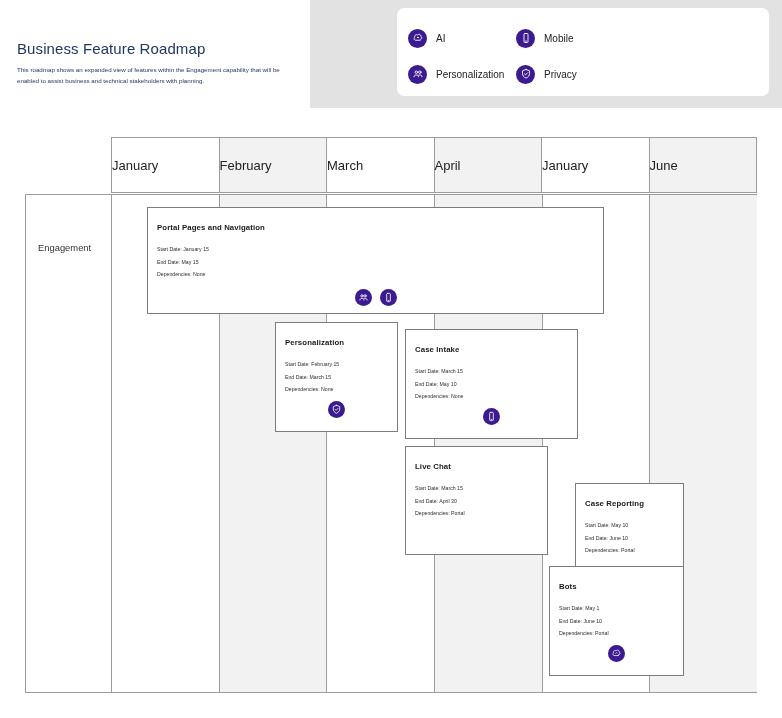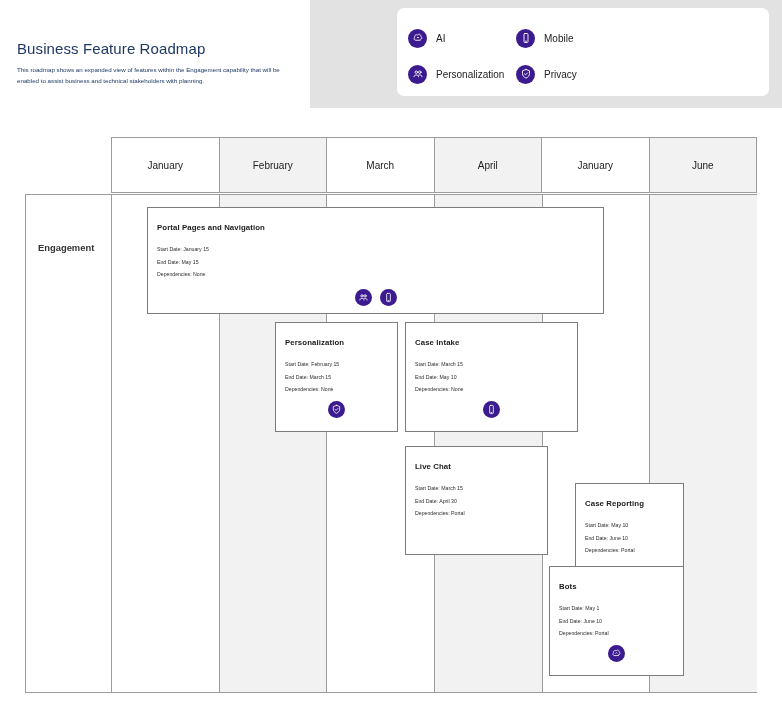--- a/index.html
+++ b/index.html
@@ -115,23 +115,23 @@
     display: flex;
     border-top: 1px solid #9c9c9c;
     box-sizing: border-box;
   }
   .month-cell {
     flex: 1 1 0;
     border-right: 1px solid #9c9c9c;
     border-bottom: 1px solid #9c9c9c;
     display: flex;
     align-items: center;
-    justify-content: center;
+    justify-content: flex-start;
     box-sizing: border-box;
-    font-size: 10px;
+    font-size: 13px;
     color: #222222;
   }
   .month-cell:first-child { border-left: 1px solid #9c9c9c; }
   .month-cell.shaded { background: #f2f2f2; }
 
   
   #lane-body {
     position: absolute;
     left: 25px; top: 194px;
     width: 732px; height: 499px;
@@ -153,21 +153,21 @@
   }
   .col-band:first-child { border-left: 1px solid #9c9c9c; }
   .col-band:last-child { border-right: none; }
   .col-band.shaded { background: #f2f2f2; }
 
   #lane-label {
     position: absolute;
     left: 38px; top: 242px;
     font-size: 9.4px;
     color: #333333;
-    font-weight: 700;
+    font-weight: 400;
     z-index: 3;
   }
 
   
   .feature-card {
     position: absolute;
     background: #ffffff;
     border: 1px solid #7c7c7c;
     border-radius: 0;
     box-sizing: border-box;
@@ -335,21 +335,21 @@
     <div class="card-icons" style="top:78px;">
       <span class="icon-badge small">
         <svg width="11" height="11" viewBox="0 0 24 24" fill="none" stroke="#ffffff" stroke-width="1.8" stroke-linecap="round" stroke-linejoin="round">
           <path d="M12 3l7 2.6v5.5c0 4.2-2.9 7.6-7 9.1-4.1-1.5-7-4.9-7-9.1V5.6L12 3z"></path>
           <path d="M8.8 11.6l2.2 2.2 4.2-4.2"></path>
         </svg>
       </span>
     </div>
   </div>
 
-  <div class="feature-card" style="left:405px; top:322px; width:173px; height:110px;">
+  <div class="feature-card" style="left:405px; top:329px; width:173px; height:110px;">
     <div class="card-title">Case Intake</div>
     <div class="card-meta">
       <div>Start Date: March 15</div>
       <div>End Date: May 10</div>
       <div>Dependencies: None</div>
     </div>
     <div class="card-icons" style="top:78px;">
       <span class="icon-badge small">
         <svg width="11" height="11" viewBox="0 0 24 24" fill="none" stroke="#ffffff" stroke-width="1.8" stroke-linecap="round" stroke-linejoin="round">
           <rect x="8" y="3" width="8" height="18" rx="1.8"></rect>

